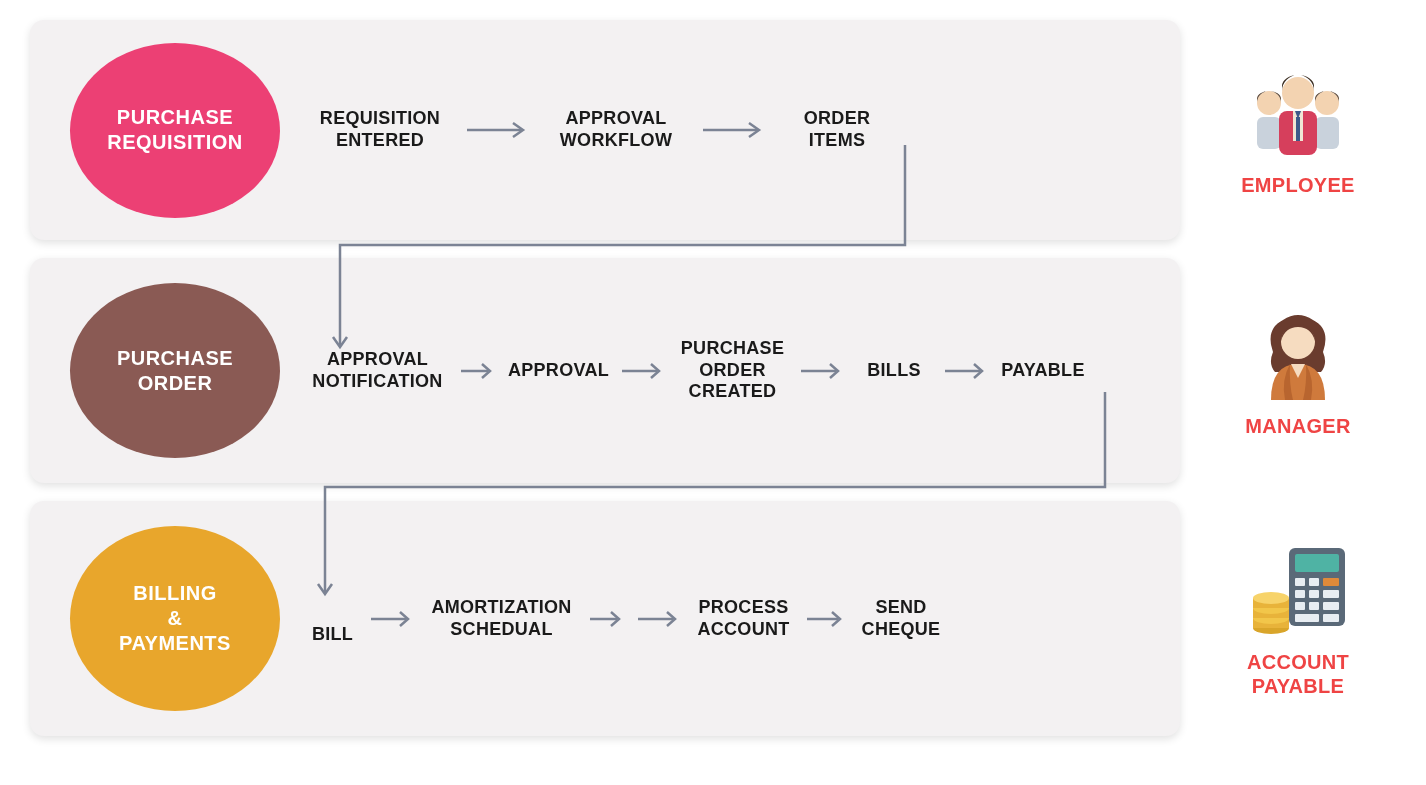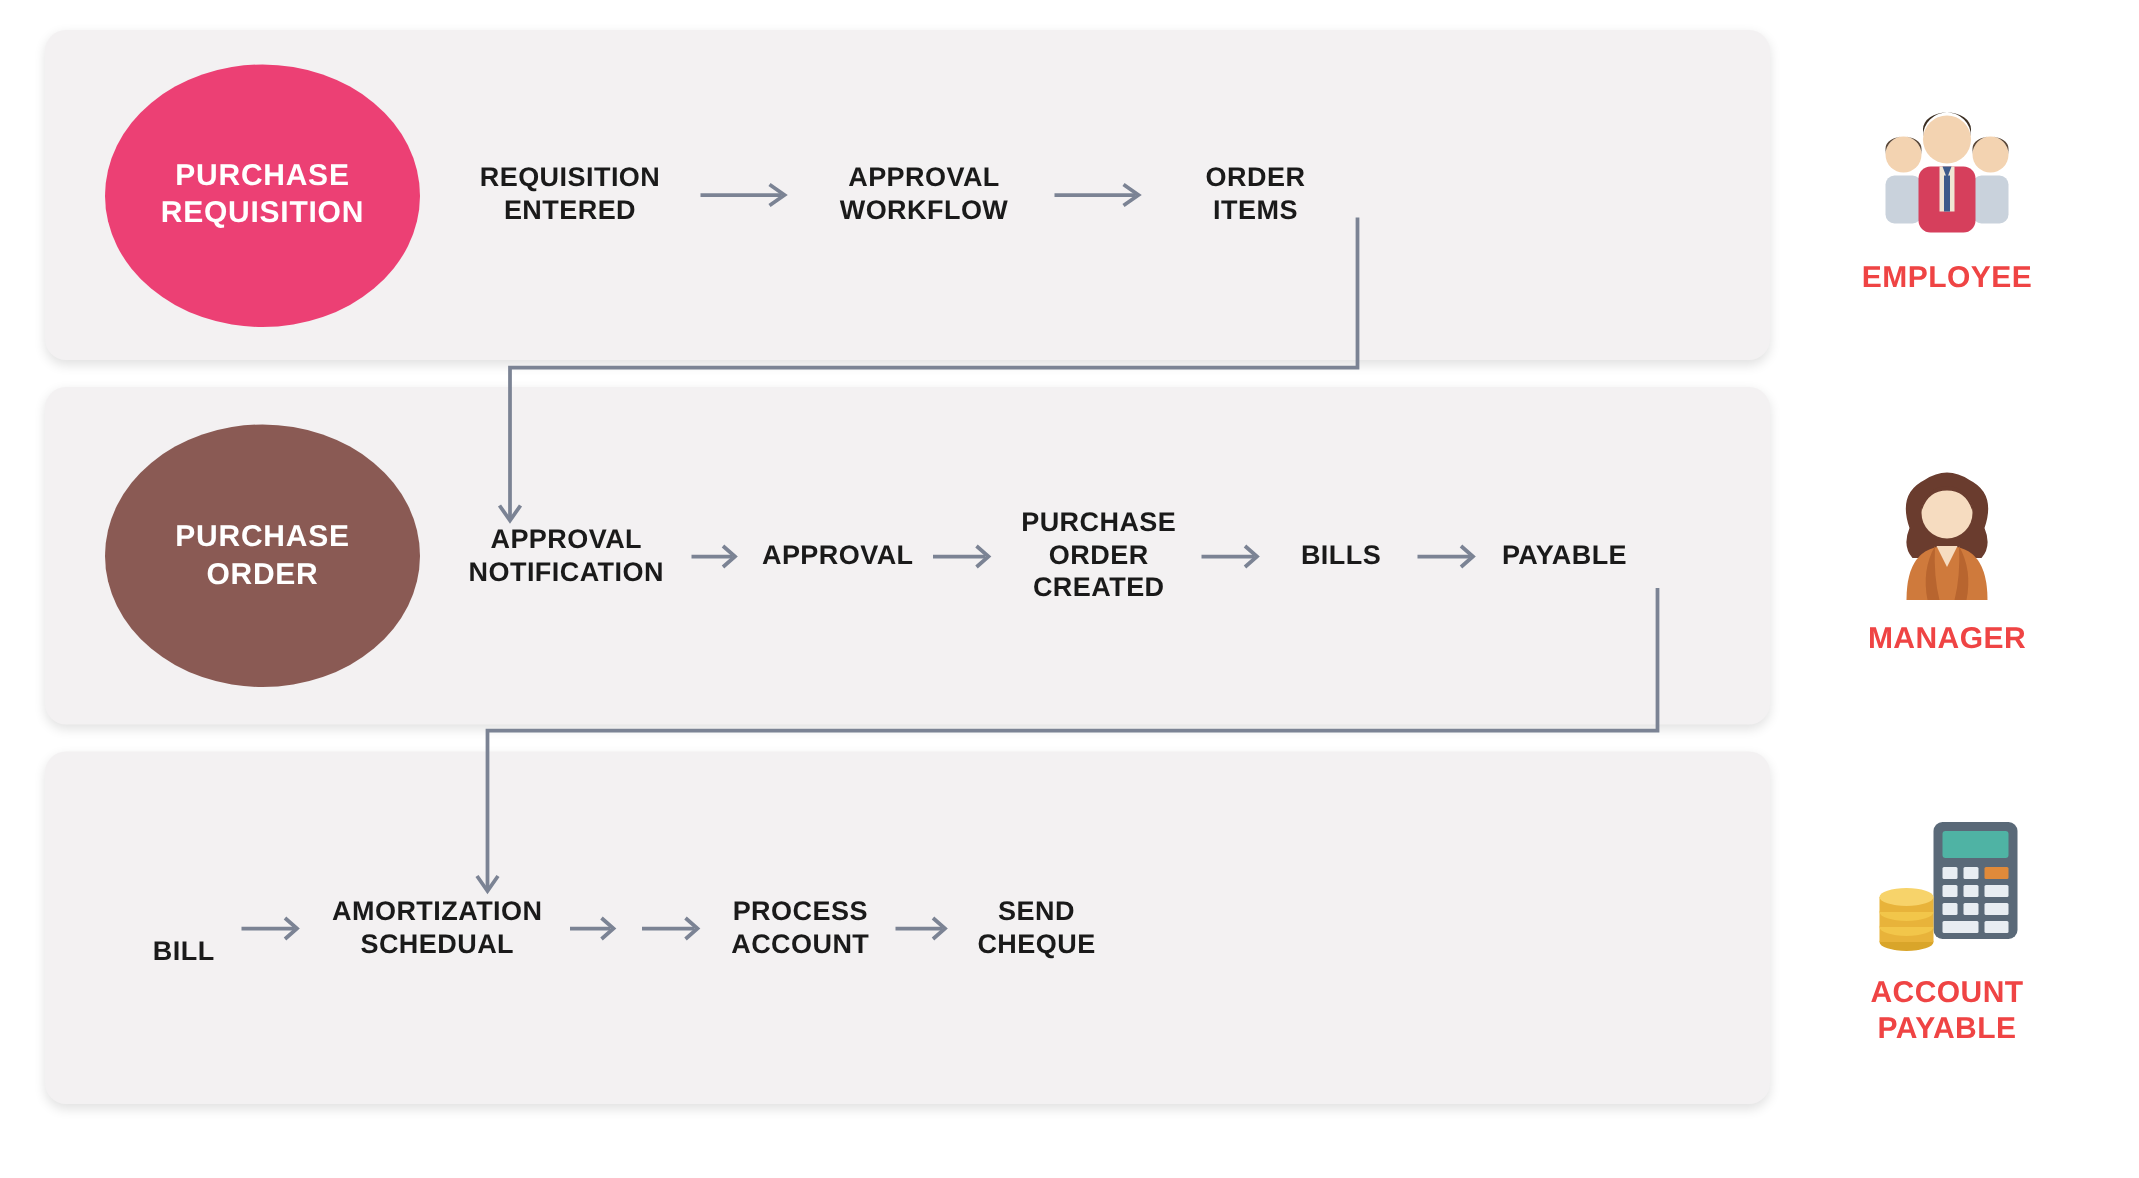--- a/index.html
+++ b/index.html
@@ -222,20 +222,25 @@
 
 <div class="connector" style="left:315px; top:392px; width:800px; height:220px;">
   <svg width="800" height="220">
     <path d="M 790 0 L 790 95 L 10 95 L 10 200" fill="none" stroke="#7b8394" stroke-width="2.5"></path>
     <polyline points="3,192 10,202 17,192" fill="none" stroke="#7b8394" stroke-width="2.5"></polyline>
   </svg>
 </div>
 
 <div class="row row3">
   <div class="panel">
+    <div class="phase-circle circle3" style="background: rgb(232, 166, 44);">
+      <span style="white-space: pre-line;">BILLING
+&amp;
+PAYMENTS</span>
+    </div>
     <div class="steps">
       <div class="step" style="flex: 0 0 55px; white-space: pre-line; margin-top: 32px;">BILL</div>
       <div class="arrow" style="width:48px;">
         <svg viewBox="0 0 48 20">
             <line x1="3" y1="10" x2="38" y2="10" stroke="#7b8394" stroke-width="2.5"></line>
             <polyline points="32,3 40,10 32,17" fill="none" stroke="#7b8394" stroke-width="2.5"></polyline>
           </svg>
       </div>
       <div class="step" style="flex: 0 0 155px; white-space: pre-line;">AMORTIZATION
 SCHEDUAL</div>

